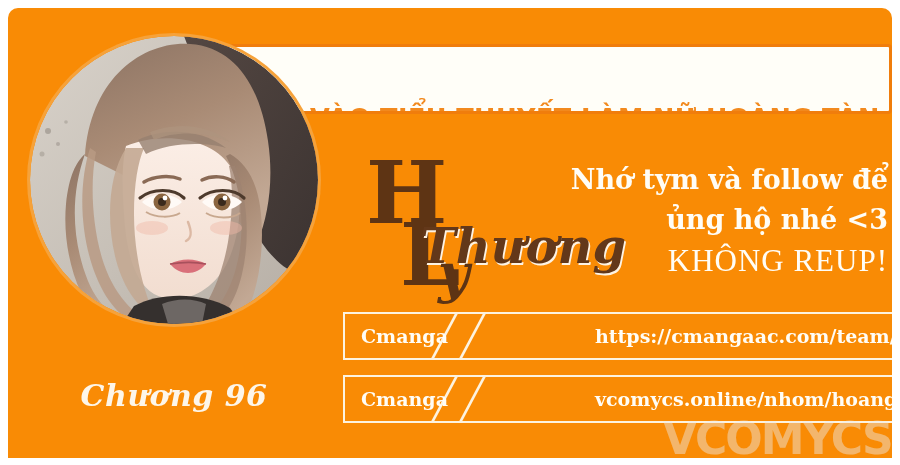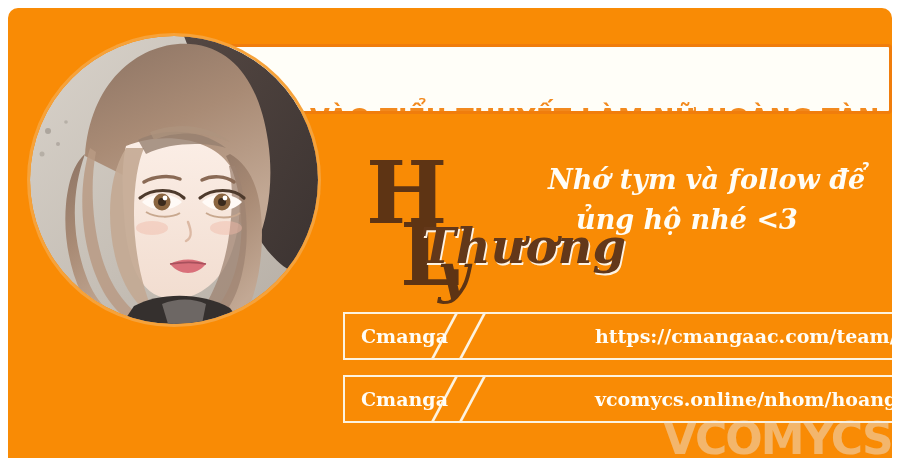--- a/index.html
+++ b/index.html
@@ -41,22 +41,22 @@
   #lg-H{left:8px;top:0px;font-size:86px;letter-spacing:-4px;}
   #lg-oang{left:60px;top:22px;font-size:48px;font-style:italic;
            color:#63381a;text-shadow:1.5px 1.5px 0 #fdf3e4;}
   #lg-L{left:42px;top:62px;font-size:86px;}
   #lg-Thuong{left:62px;top:72px;font-size:48px;font-style:italic;
              color:#63381a;text-shadow:1.5px 1.5px 0 #fdf3e4;}
   #lg-y{left:80px;top:96px;font-size:54px;font-style:italic;color:#5e3414;}
 
   
   #promo{position:absolute;left:540px;top:152px;width:340px;}
-  .pl{font-family:"DejaVu Serif",serif;font-weight:bold;font-style:italic;
-      color:#fffdf6;white-space:nowrap;}
+  .pl{font-family:"DejaVu Serif",serif;font-weight:bold;
+      color:#fffdf6;white-space:nowrap;text-align:right;}
   #promo-l1{font-size:27px;line-height:40px;}
   #promo-l2{font-size:27px;line-height:40px;margin-left:28px;}
   #promo-l3{font-size:31px;line-height:42px;text-align:right;
             font-style:normal;font-weight:normal;
             font-family:"Liberation Serif",serif;letter-spacing:1px;}
 
   
   .credit{position:absolute;left:335px;width:647px;height:48px;
           border:2px solid #fdf3e0;box-sizing:border-box;}
   #credit1{top:304px;}
@@ -173,31 +173,33 @@
 
           <path d="M140,228 C150,222 166,222 176,228 C166,240 150,240 140,228 Z" fill="#d9707a"></path>
           <path d="M140,228 C152,226 166,226 176,228" stroke="#a8505c" stroke-width="1.6" fill="none"></path>
 
           <path d="M104,270 C130,256 172,256 200,272 L212,288 L92,288 Z" fill="#35302e"></path>
           <path d="M132,268 C146,262 164,262 176,268 L172,288 L138,288 Z" fill="#6d6764"></path>
         </g>
       </svg>
     </div>
 
+    <div id="chapter">Chương 96</div>
 
     <div id="logo">
       <span class="lg" id="lg-H">H</span>
       <span class="lg" id="lg-L">L</span>
       <span class="lg" id="lg-Thuong">Thương</span>
       <span class="lg" id="lg-y">y</span>
     </div>
 
     <div id="promo">
       <div class="pl" id="promo-l1">Nhớ tym và follow để</div>
       <div class="pl" id="promo-l2">ủng hộ nhé &lt;3</div>
+      <div class="pl" id="promo-l3">KHÔNG REUP!</div>
     </div>
 
     <div class="credit" id="credit1">
       <span class="slash s1"></span>
       <span class="slash s2"></span>
       <span class="cname">Cmanga</span>
       <span class="curl">https://cmangaac.com/team/38222</span>
     </div>
 
     <div class="credit" id="credit2">

